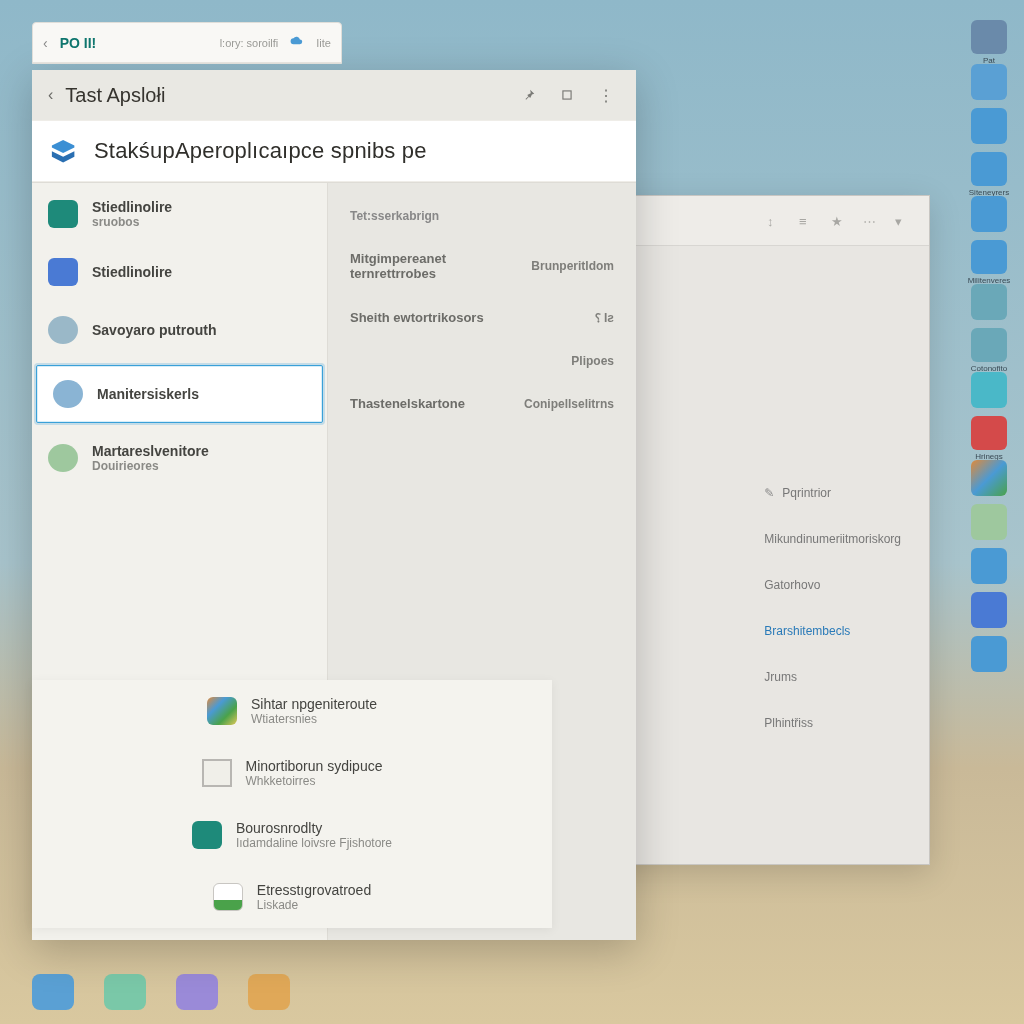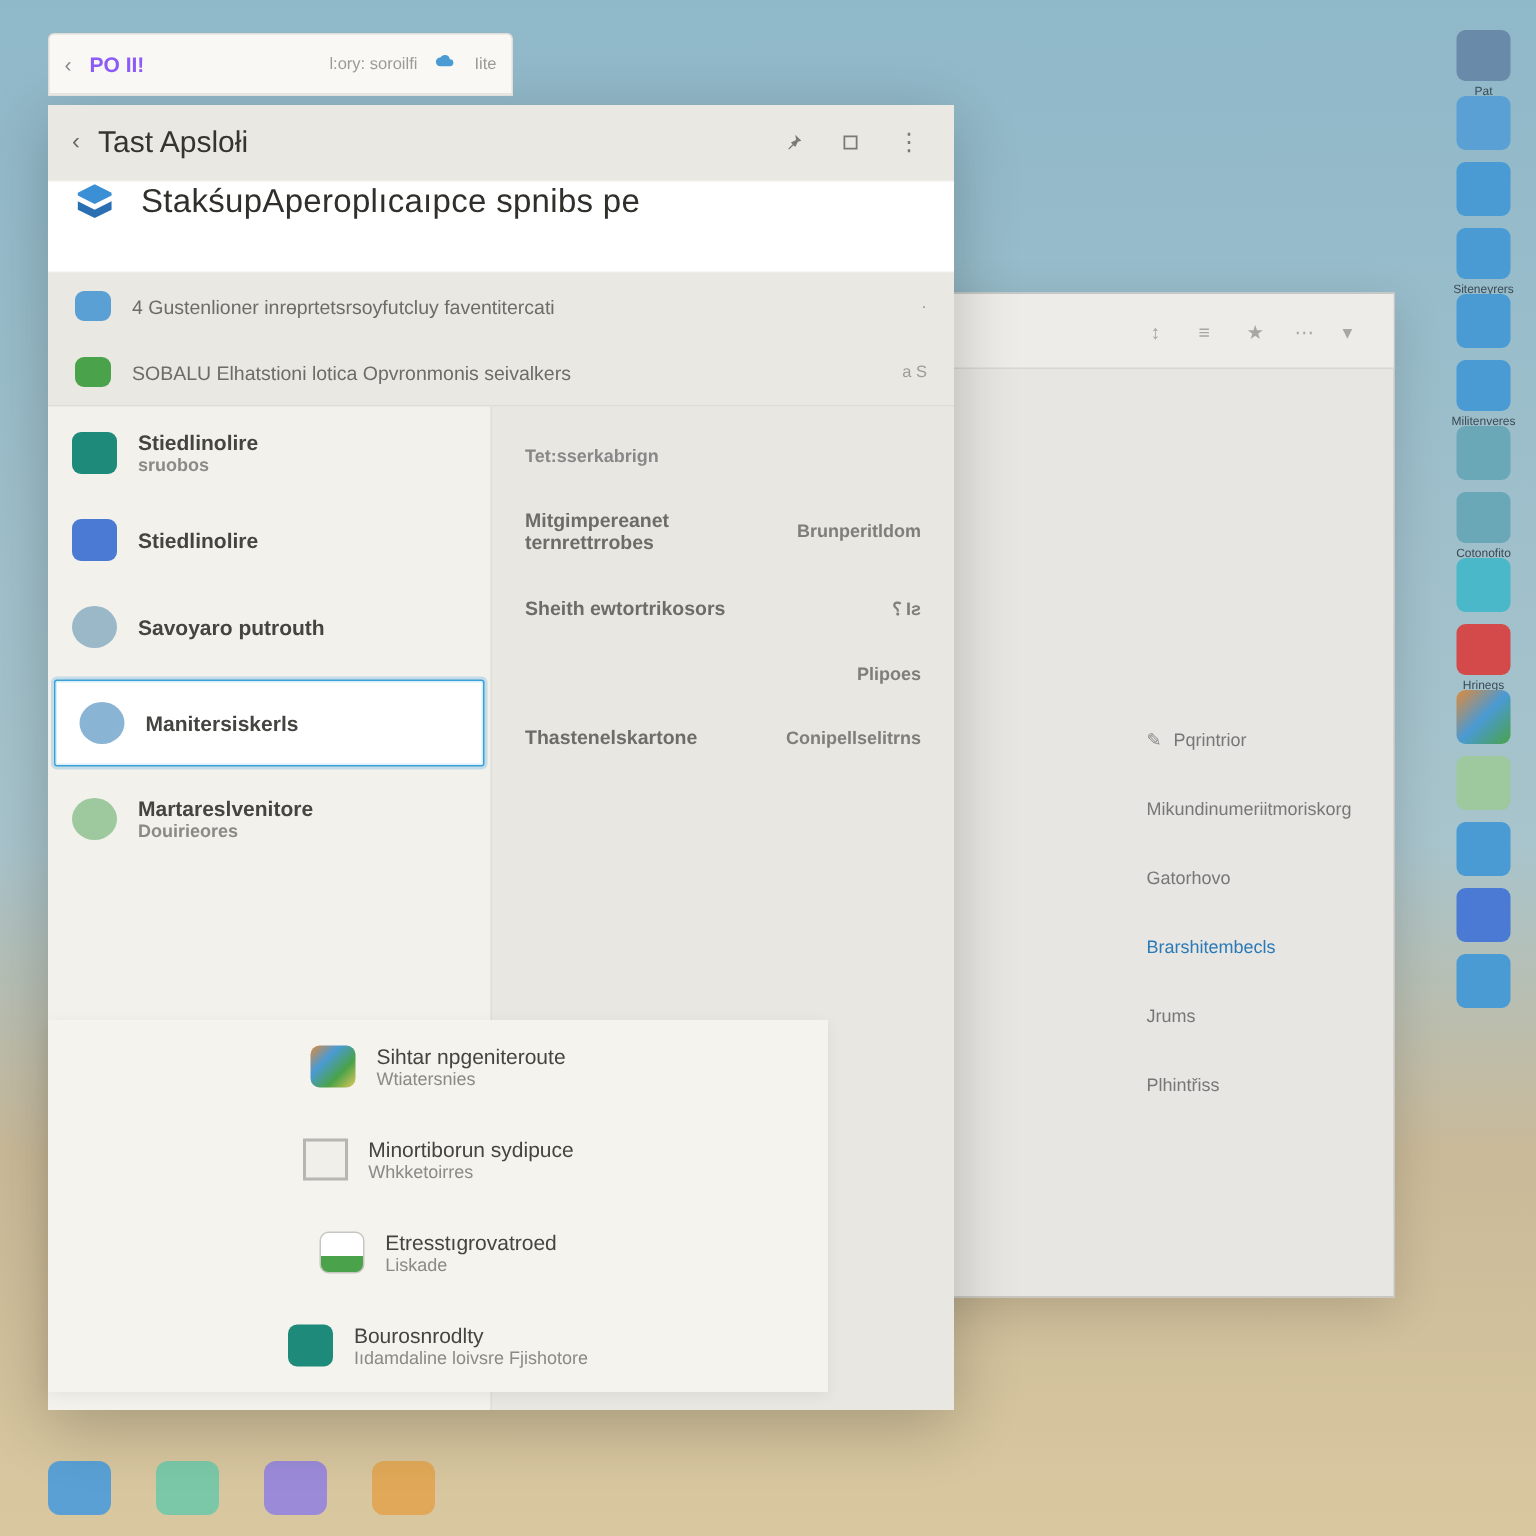--- a/index.html
+++ b/index.html
@@ -65,21 +65,21 @@
     width:310px; height:42px;
     background:#f9f8f5;
     border:1px solid #e0ded9;
     border-radius:4px 4px 0 0;
     display:flex; align-items:center;
     padding:0 10px; gap:12px;
     z-index:5;
     box-shadow: inset 0 -1px 0 #e5e3de;
   }
   .tabcard .chev{color:#888;font-size:14px;}
-  .tabcard .tabtxt{color:#8b5cf6;font-size:14px;font-weight:600;}
+  .tabcard .tabtxt{color:#0f766e;font-size:14px;font-weight:600;}
   .tabcard .sep{flex:1;}
   .tabcard .mini{font-size:11px;color:#9a9a96;}
   .tabcard .miniicon{width:14px;height:14px;}
 
   
   .popup {
     position:absolute;
     left:32px; top:70px;
     width:604px; height:870px;
     background:#e9e8e3;
@@ -92,21 +92,21 @@
     display:flex; align-items:center; padding:0 16px; gap:12px;
   }
   .popup .titlebar .back{color:#6a6a66;font-size:16px;}
   .popup .titlebar .ttl{font-size:20px;color:#36342f;font-weight:500;}
   .popup .titlebar .spacer{flex:1;}
   .popup .titlebar .tbicon{color:#7a7a76;font-size:16px;padding:6px;}
 
   .popup .heroline {
     background:#ffffff;
     height:62px;
-    display:flex; 
+    display:flex; align-items:center;
     padding:0 18px; gap:14px;
     border-top:1px solid #efede8;
     border-bottom:1px solid #efede8;
   }
   .popup .heroline .hicon{width:30px;height:26px;}
   .popup .heroline .htxt{font-size:22px;color:#302f2b;font-weight:500;letter-spacing:0.2px;}
 
   .popup .subrow {
     height:44px; display:flex; align-items:center;
     padding:0 18px; gap:14px;
@@ -325,32 +325,20 @@
   <div class="heroline">
     <span class="hicon">
       <svg viewBox="0 0 32 28">
           <path fill="#3b8fd4" d="M2 8l12-6 12 6v2l-12 6L2 10z"></path>
           <path fill="#2a6fb2" d="M2 14l12 6 12-6v6l-12 6-12-6z"></path>
         </svg>
     </span>
     <span class="htxt">StаkśuрАperорlıcaıрсе sрnibs pе</span>
   </div>
 
-  <div id="subrows">
-      <div class="subrow">
-        <span class="sicn ic-sq" style="background: rgb(90, 160, 212);"></span>
-        <span class="stxt">4   Gustenlioner inrөprtetsrsoyfutcluy faventitercati</span>
-        <span class="star">·</span>
-      </div>
-      <div class="subrow">
-        <span class="sicn ic-sq" style="background: rgb(74, 162, 74);"></span>
-        <span class="stxt">SOBALU Elhatstioni lotica Opvronmonis seivalkers</span>
-        <span class="meta">a S</span>
-      </div>
-    </div>
 
   <div class="splitbody">
     <div class="leftcol" id="leftcol">
         <div class="lrow">
           <span class="licon ic-sq" style="background: rgb(30, 138, 122);"></span>
           <span class="ltexts">
             <span class="lt1">Stiedlinolire</span>
             <span class="lt2">sruobos</span>
           </span>
         </div>
@@ -413,33 +401,33 @@
       </span>
     </div>
     <div class="lrow">
       <span class="licon " style="border: 2px solid rgb(184, 182, 178); background: rgb(240, 239, 233);"></span>
       <span class="ltexts">
         <span class="lt1">Minortiborun sydipuce</span>
         <span class="lt2">Whkketoirres</span>
       </span>
     </div>
     <div class="lrow">
+      <span class="licon ic-sq" style="background: rgb(30, 138, 122);"></span>
+      <span class="ltexts">
+        <span class="lt1">Bourosnrodlty</span>
+        <span class="lt2">Iıdamdaline loivsre Fjishotore</span>
+      </span>
+    </div>
+    <div class="lrow">
       <span class="licon ic-sq" style="background: linear-gradient(rgb(255, 255, 255) 60%, rgb(74, 162, 74) 60%); border: 1px solid rgb(200, 198, 194);"></span>
       <span class="ltexts">
         <span class="lt1">Etresstıgrovatroed</span>
         <span class="lt2">Liskade</span>
       </span>
     </div>
-    <div class="lrow">
-      <span class="licon ic-sq" style="background: rgb(30, 138, 122);"></span>
-      <span class="ltexts">
-        <span class="lt1">Bourosnrodlty</span>
-        <span class="lt2">Iıdamdaline loivsre Fjishotore</span>
-      </span>
-    </div>
   </div>
 
 <div class="taskbar" id="taskbar">
     <div class="tb ic-sq" style="background: rgb(90, 160, 212);"></div>
     <div class="tb ic-round" style="background: rgb(122, 200, 168);"></div>
     <div class="tb ic-round" style="background: rgb(154, 138, 216);"></div>
     <div class="tb ic-round" style="background: rgb(224, 168, 88);"></div>
   </div>
 
 </body></html>

